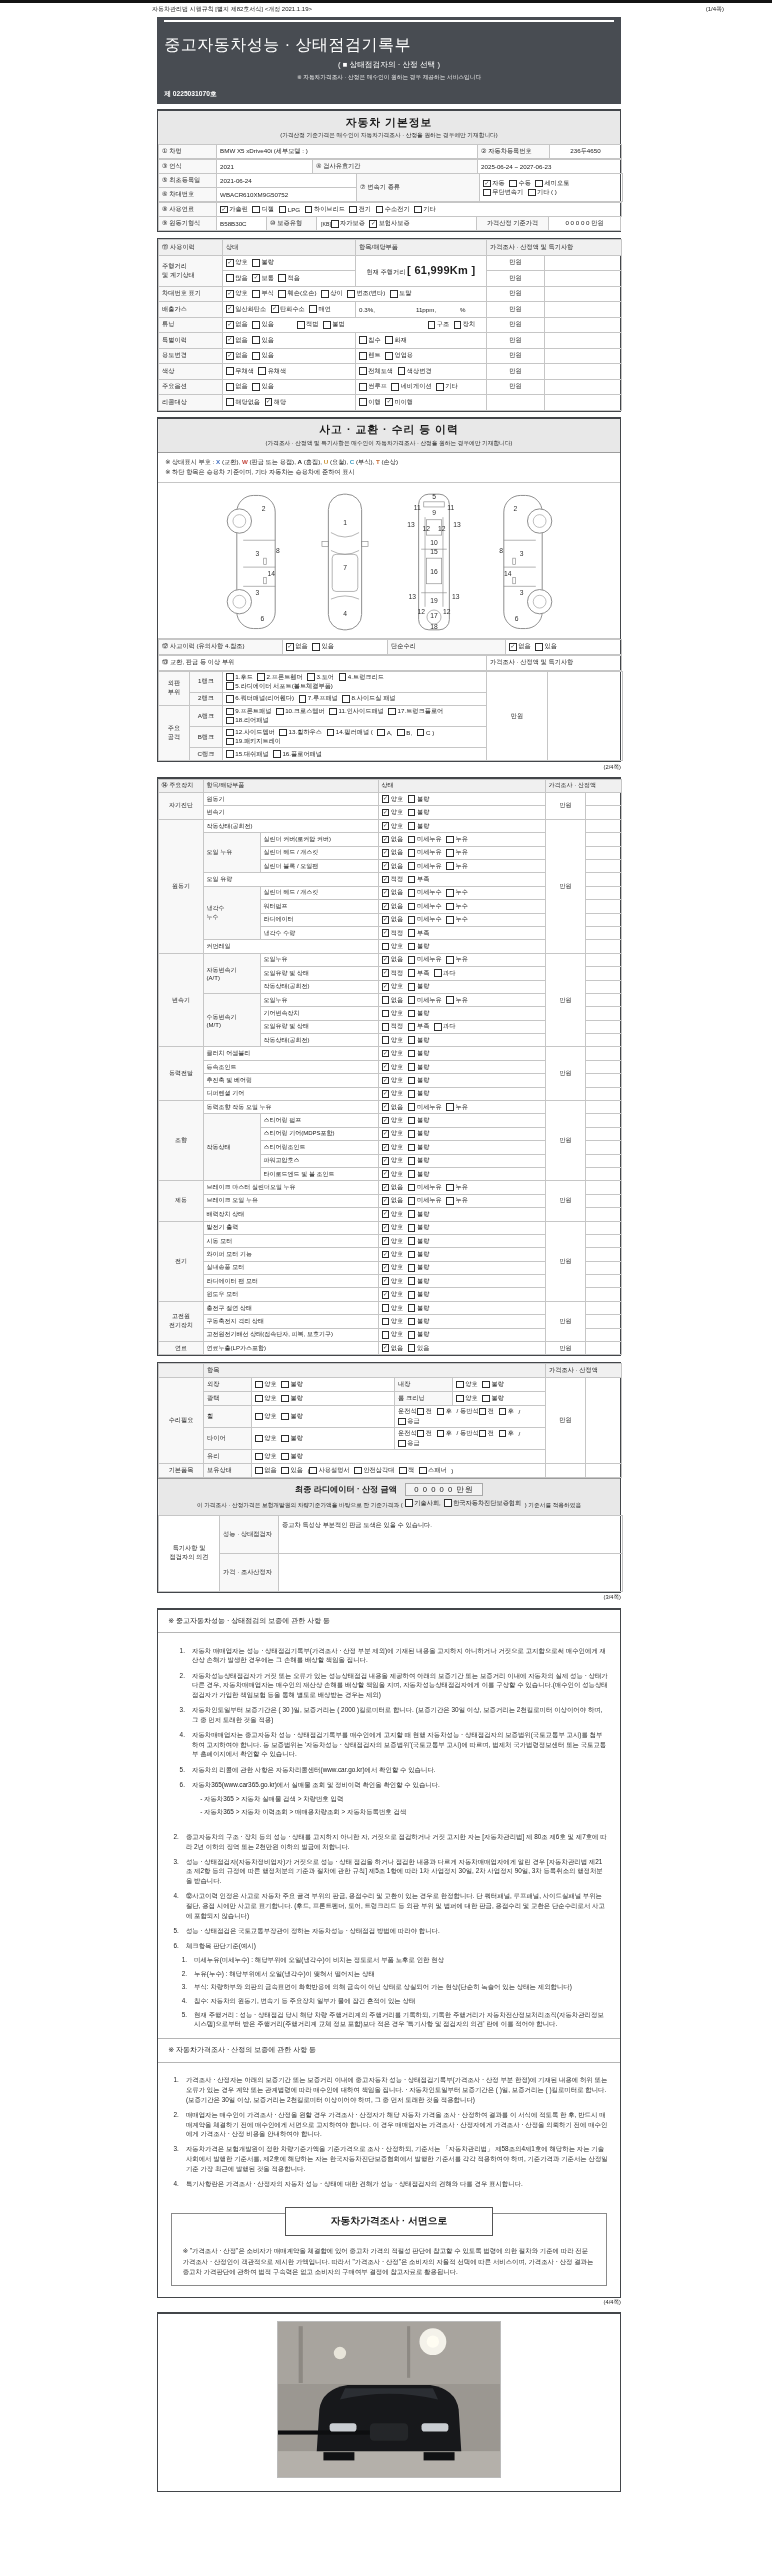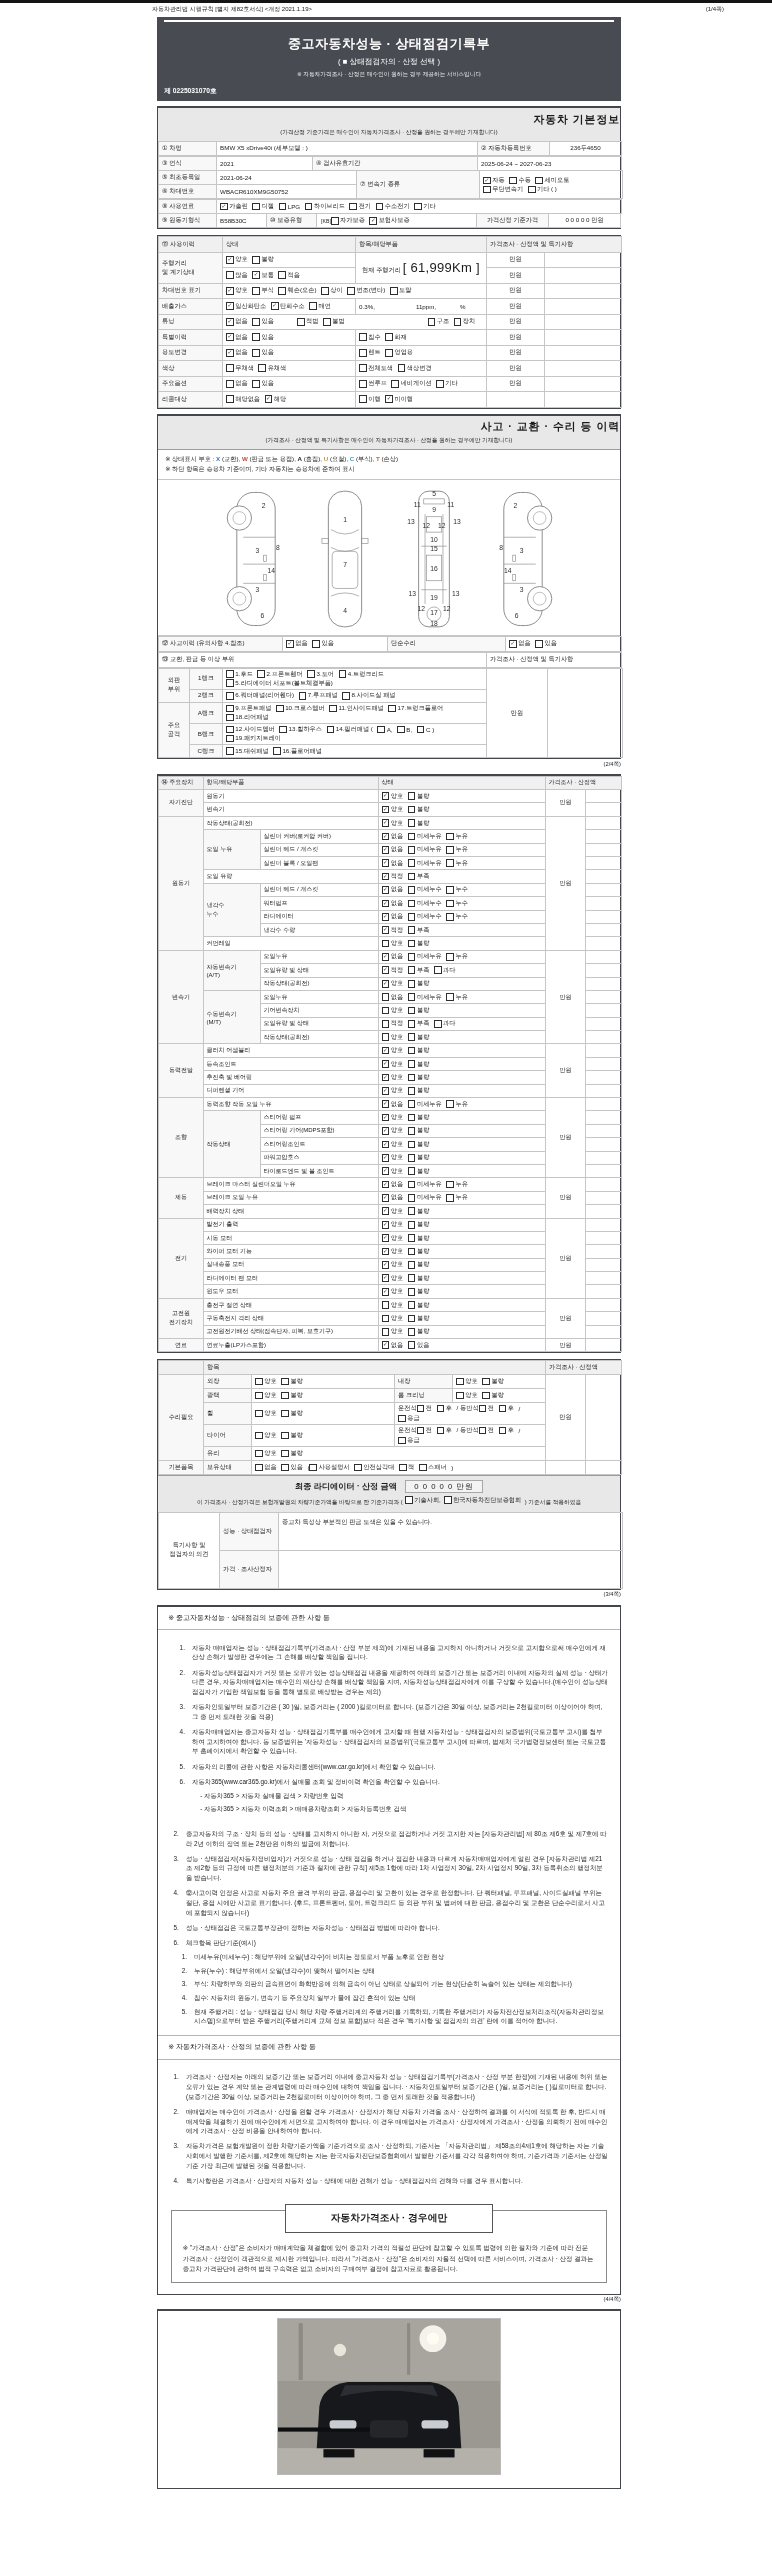--- a/index.html
+++ b/index.html
@@ -2,45 +2,45 @@
 <html style="font-size:8.2px"><head>
 <meta charset="utf-8">
 <style>
   html,body{margin:0;padding:0;}
   body{width:773px;background:#fff;font-family:"Liberation Sans","DejaVu Sans",sans-serif;color:#1c1c1c;}
   .topbar{height:2.6px;background:#141414;width:100%;}
   .meta{width:572px;margin:2.6px 0 3.1px 152px;display:flex;justify-content:space-between;font-size:6px;color:#222;}
   .doc{width:464px;margin-left:157px;}
   .masthead{background:#484c52;color:#fff;padding:3.1px 7.2px 5.2px;}
   .stripe{height:2.1px;background:#fff;margin-bottom:12.4px;}
-  .mh-title{text-align:center;font-size:13px;font-weight:bold;letter-spacing:0.5px;}
+  .mh-title{text-align:left;font-size:16px;font-weight:normal;letter-spacing:0.5px;}
   .mh-sub{text-align:center;font-size:7.7px;margin-top:4.6px;}
   .mh-note{text-align:center;font-size:5.7px;margin-top:3.1px;color:#f0f0f0;}
   .mh-docno{font-size:6.7px;font-weight:bold;margin-top:8.2px;}
   .secbox{border:1.5px solid #43464a;border-top-width:2.6px;margin-top:5.2px;background:#fff;}
   .band{background:#e8e8e8;text-align:center;padding:4.6px 0 3.6px;border-bottom:0.5px solid #9c9c9c;}
-  .bt{font-size:10.8px;font-weight:bold;letter-spacing:1px;text-align:right;}
+  .bt{font-size:10.8px;font-weight:bold;letter-spacing:1px;}
   .bs{font-size:5.7px;margin-top:2.6px;color:#222;}
   table{border-collapse:collapse;width:100%;table-layout:fixed;margin-top:-0.5px;}
   td{border:0.5px solid #c6c6c6;font-size:6.2px;padding:1px 3.1px;vertical-align:middle;color:#1c1c1c;overflow:hidden;}
   .lab{background:#f8f8f8;}
   .hd{background:#f0f0f0;}
   .ct{text-align:center;}
   .pre{white-space:pre-line;}
   .cbs{display:flex;flex-wrap:wrap;align-items:center;row-gap:1px;}
   .cbi{display:inline-flex;align-items:center;margin-right:4.6px;white-space:nowrap;}
   .cb{width:5.7px;height:5.7px;border:0.8px solid #2f2f2f;display:inline-flex;align-items:center;justify-content:center;margin-right:1.5px;font-size:5.7px;font-weight:bold;color:#111;background:#fff;flex:none;line-height:1;}
   .cbl{font-size:6.2px;}
   .pc{text-align:center;color:#222;}
   .t-basic tr{height:14px;} .t-overall tr{height:15.5px;} .t-acc tr{height:15.5px;}
   .t-ranks tr{height:13.4px;} .t-detail tr{height:13.4px;} .t-other tr{height:14px;}
   .t-detail td{font-size:6px;padding:0.5px 2.6px;}
   .emv{display:flex;align-items:center;} .emv .v2{margin-left:41px;} .emv .v3{margin-left:auto;margin-right:17.5px;}
   .tun{display:flex;align-items:center;} .tun .g2{margin-left:18.5px;} .tun .g3{margin-left:auto;margin-right:3.1px;}
-  .mile-val{font-size:13px;font-weight:normal;letter-spacing:0.3px;}
+  .mile-val{font-size:11px;font-weight:bold;letter-spacing:0.3px;}
   .kb{font-size:5.2px;vertical-align:sub;margin-left:1px;}
   .diag-row{display:flex;justify-content:center;gap:25px;padding:8.2px 0 5.2px;border-bottom:0.5px solid #c6c6c6;}
   .diag{display:block;}
   .legend{padding:4.1px 7.2px;border-bottom:0.5px solid #c6c6c6;font-size:6.2px;line-height:1.7;}
   .final{background:#e8e8e8;border-top:0.5px solid #9c9c9c;padding:4.6px 0 5.2px;text-align:center;}
   .fp-line{font-size:8.2px;font-weight:bold;}
   .fp-val{border:0.5px solid #a8a8a8;background:#f3f3f3;padding:1px 8.2px;font-weight:normal;margin-left:8.2px;letter-spacing:1px;font-size:7.7px;}
   .fp-note{font-size:5.7px;margin-top:4.1px;font-weight:normal;}
   .fp-note .cbi{margin:0 2.1px 0 1px;}
   .t-remarks tr{height:38px;}
@@ -1958,21 +1958,21 @@
         <div class="nitem">
           <span class="nn">3.</span>
           <span class="nt">자동차가격은 보험개발원이 정한 차량기준가액을 기준가격으로 조사 · 산정하되, 기준서는 「자동차관리법」 제58조의4제1호에 해당하는 자는 기술사회에서 발행한 기준서를, 제2호에 해당하는 자는 한국자동차진단보증협회에서 발행한 기준서를 각각 적용하여야 하며, 기준가격과 기준서는 산정일 기준 가장 최근에 발행된 것을 적용합니다.</span>
         </div>
         <div class="nitem">
           <span class="nn">4.</span>
           <span class="nt">특기사항란은 가격조사 · 산정자의 자동차 성능 · 상태에 대한 견해가 성능 · 상태점검자의 견해와 다를 경우 표시합니다.</span>
         </div>
       </div>
     <div class="aux-wrap">
-      <div class="aux-box">자동차가격조사 · 경우에만</div>
+      <div class="aux-box">자동차가격조사 · 서면으로</div>
       <div class="aux-text">※ "가격조사 · 산정"은 소비자가 매매계약을 체결함에 있어 중고차 가격의 적절성 판단에 참고할 수 있도록 법령에 의한 절차와 기준에 따라 전문 가격조사 · 산정인이 객관적으로 제시한 가액입니다. 따라서 "가격조사 · 산정"은 소비자의 자율적 선택에 따른 서비스이며, 가격조사 · 산정 결과는 중고차 가격판단에 관하여 법적 구속력은 없고 소비자의 구매여부 결정에 참고자료로 활용됩니다.</div>
     </div>
   </div>
 </div>
 <div class="pager">(4/4쪽)</div>
 
 <div class="doc" style="margin-bottom:12.4px;">
 
   <div class="secbox">
     <div class="photo-wrap">

